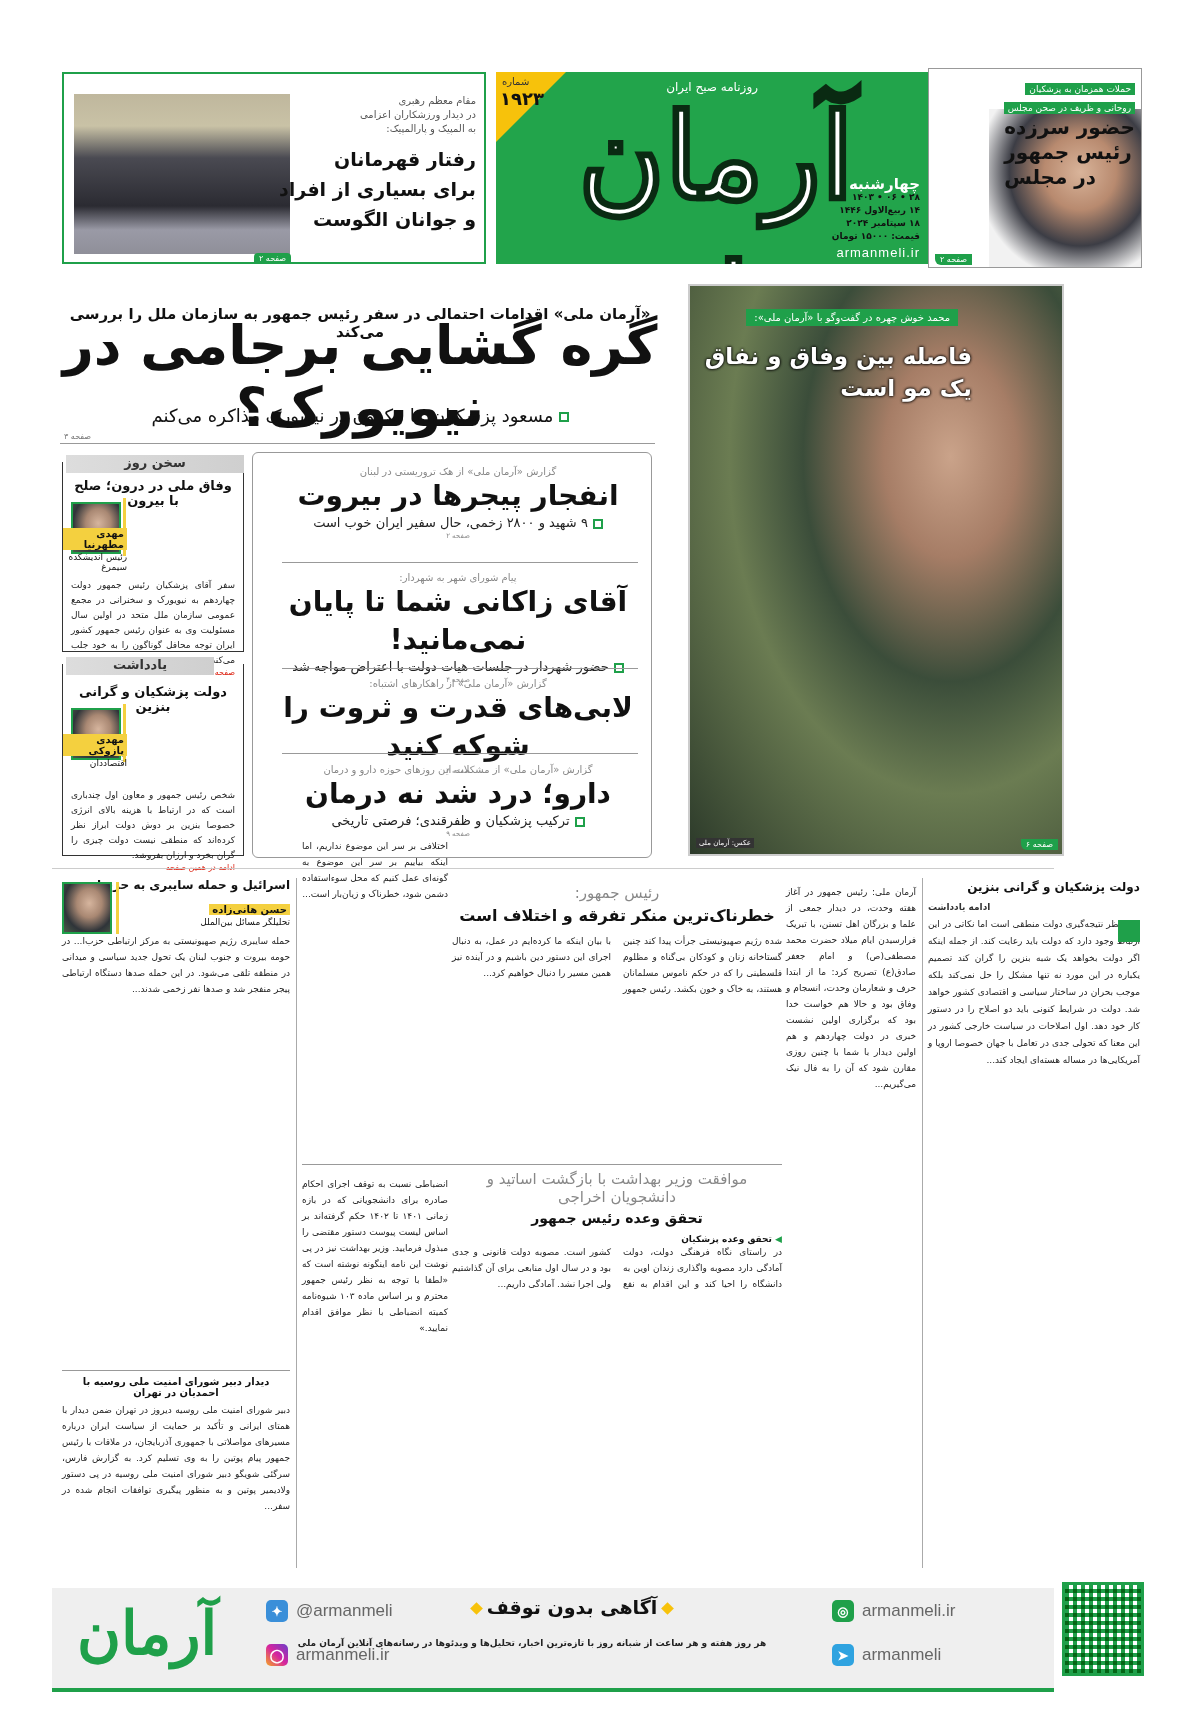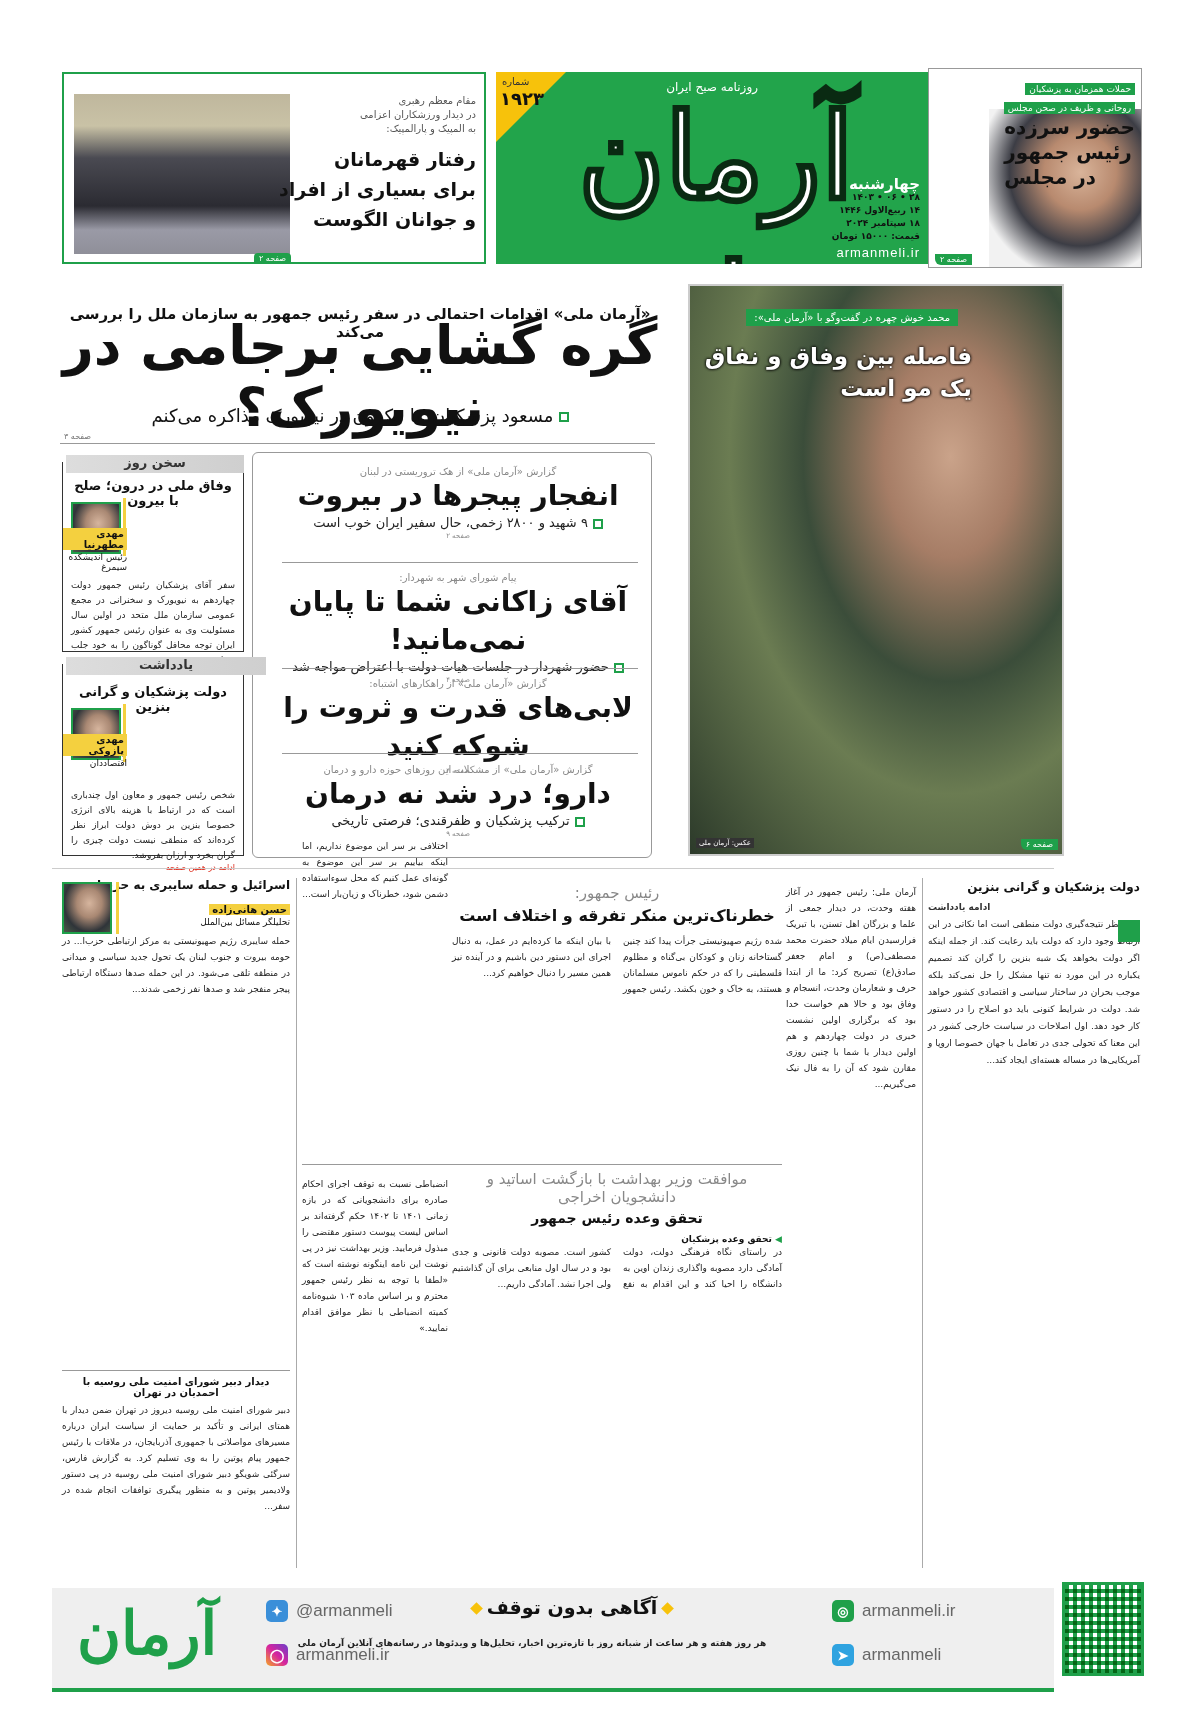--- a/index.html
+++ b/index.html
@@ -190,21 +190,21 @@
   <div class="col-sub" style="margin-top:20px;">دولت پزشکیان و گرانی بنزین</div>
   <div class="photo head" style="left:8px;top:44px;width:50px;height:52px;border:2px solid #1fa04a;"></div>
   <div class="abs" style="left:60px;top:40px;width:3px;height:58px;background:#f4d03f;"></div>
   <div class="abs" style="right:116px;top:70px;text-align:right;">
     <div class="author">مهدی پازوکی</div>
     <div class="role">اقتصاددان</div>
   </div>
   <div class="body-text" style="margin-top:74px;">شخص رئیس جمهور و معاون اول چندباری است که در ارتباط با هزینه بالای انرژی خصوصا بنزین بر دوش دولت ابراز نظر کرده‌اند که منطقی نیست دولت چیزی را گران بخرد و ارزان بفروشد.</div>
   <div class="page-ref red">ادامه در همین صفحه</div>
 </div>
-<div class="col-title" style="left:66px;top:657px;width:200px;height:18px;">یادداشت</div>
+<div class="col-title" style="left:66px;top:657px;width:148px;height:18px;">یادداشت</div>
 
 <div class="hr" style="left:52px;top:868px;width:1002px;background:#ccc;"></div>
 
 <div class="abs" style="left:928px;top:880px;width:212px;height:690px;">
   <div class="article-title" style="text-align:right;font-size:12px;">دولت پزشکیان و گرانی بنزین</div>
   <div style="font-size:9px;font-weight:bold;text-align:left;margin:8px 0 4px;color:#333;">ادامه یادداشت</div>
   <div class="abs" style="right:0;top:40px;width:22px;height:22px;background:#1fa04a;"></div>
   <div class="body-text" style="line-height:17px;">...به نظر نتیجه‌گیری دولت منطقی است اما نکاتی در این ارتباط وجود دارد که دولت باید رعایت کند. از جمله اینکه اگر دولت بخواهد یک شبه بنزین را گران کند تصمیم یکباره در این مورد نه تنها مشکل را حل نمی‌کند بلکه موجب بحران در ساختار سیاسی و اقتصادی کشور خواهد شد. دولت در شرایط کنونی باید دو اصلاح را در دستور کار خود دهد. اول اصلاحات در سیاست خارجی کشور در این معنا که تحولی جدی در تعامل با جهان خصوصا اروپا و آمریکایی‌ها در مساله هسته‌ای ایجاد کند...</div>
 </div>
 <div class="vline" style="left:922px;top:878px;height:690px;"></div>

